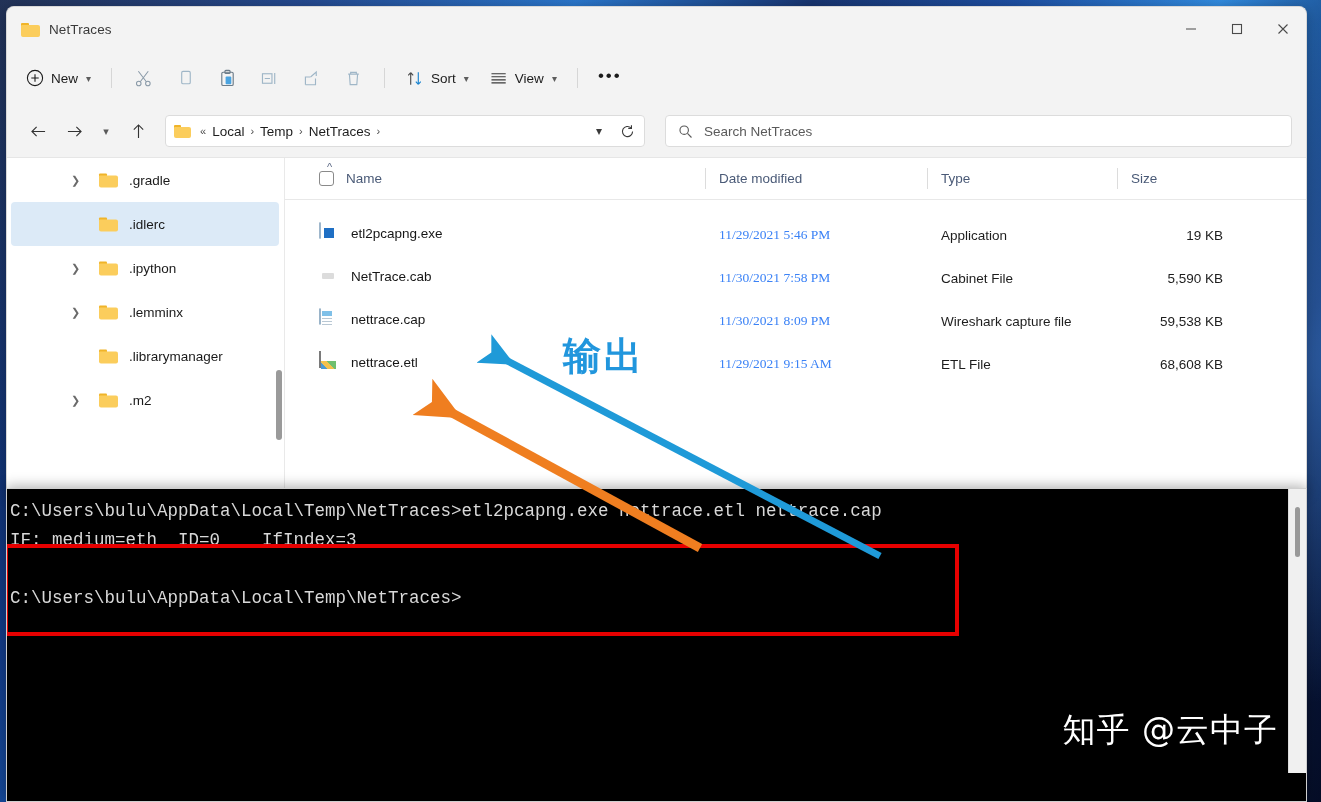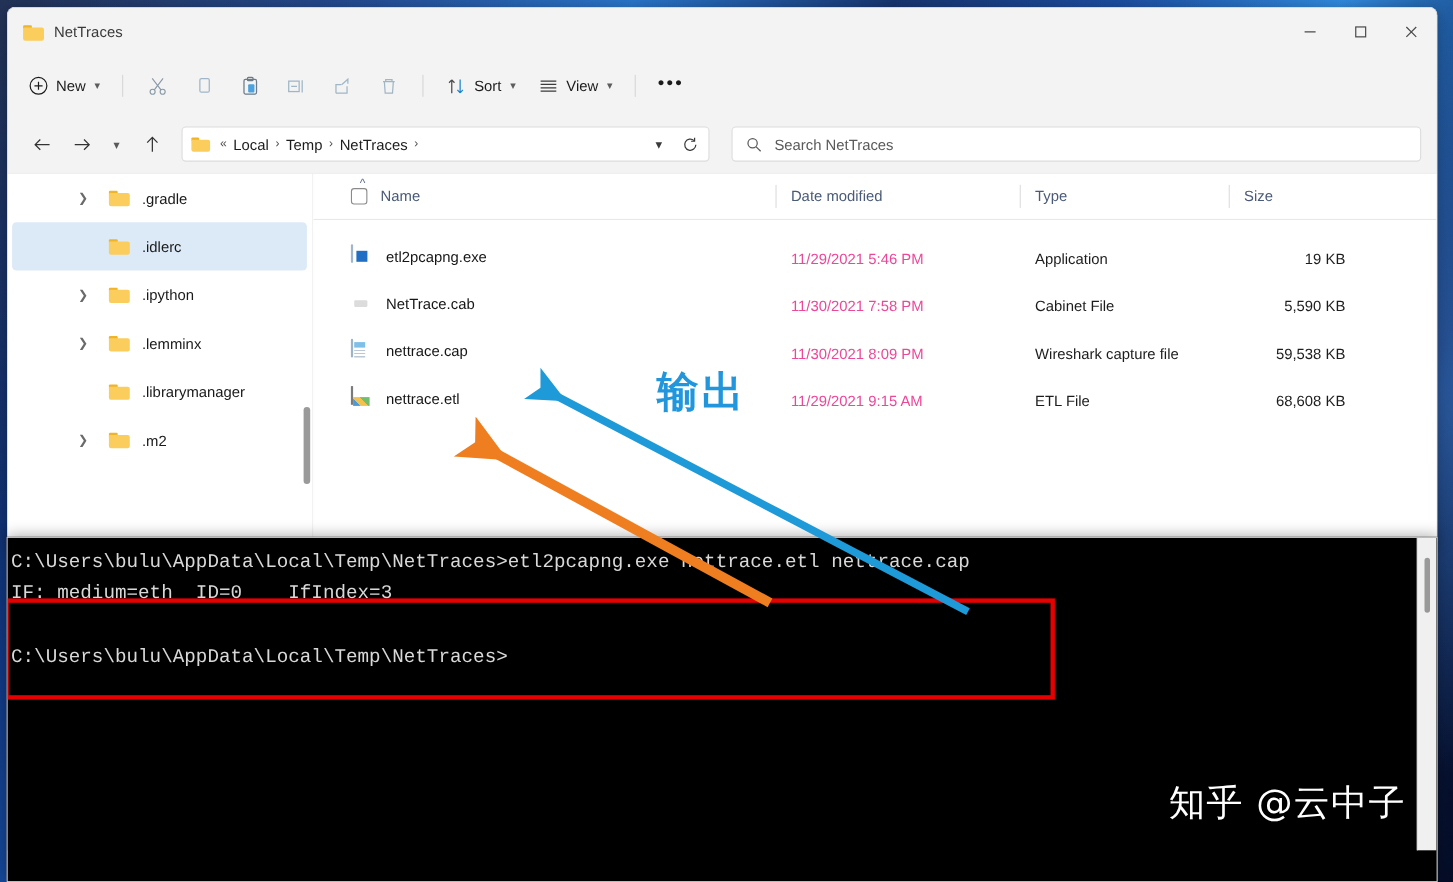--- a/index.html
+++ b/index.html
@@ -230,21 +230,21 @@
   .col-name { width: 420px; }
   .col-date { width: 222px; padding-left: 14px; box-sizing:border-box; }
   .col-type { width: 190px; padding-left: 14px; box-sizing:border-box; }
   .col-size { width: 130px; padding-left: 14px; box-sizing:border-box; }
 
   .filerow {
     display:flex; align-items:flex-end; height: 43px;
     font-size: 13.5px; color:#161616;
   }
   .cell-name { width: 420px; display:flex; align-items:center; padding-left: 34px; box-sizing:border-box;}
-  .cell-date { width: 222px; padding-left: 14px; box-sizing:border-box; color:#ec4899;}
+  .cell-date { width: 222px; padding-left: 14px; box-sizing:border-box; color:#3b82f6;font-family:Liberation Serif, serif;}
   .cell-type { width: 190px; padding-left: 14px; box-sizing:border-box; color:#1d1d1d;}
   .cell-size { width: 130px; padding-left: 14px; box-sizing:border-box;
                text-align:right; padding-right: 24px; color:#1d1d1d;}
   .fico { width: 20px; height: 20px; margin-right: 12px; position:relative; flex:0 0 auto;}
 
   
   .ico-exe { width:19px;height:16px;margin-top:2px;border:1.5px solid #9fb7cc;background:#eef4f9;border-radius:1px;}
   .ico-exe i { position:absolute; left:5px; top:5px; width:10px;height:10px;background:#1f6fc4;display:block;}
   .ico-cab { width:18px;height:18px;margin-top:1px;background:linear-gradient(135deg,#c9c9c9,#9e9e9e);border-radius:2px;}
   .ico-cab i { position:absolute; left:3px; top:7px; width:12px;height:6px;background:#dcdcdc;display:block;border-radius:1px;}
@@ -260,21 +260,20 @@
   
   #annot { position:absolute; inset:0; pointer-events:none; }
   .cn-label {
     position: absolute;
     left: 563px; top: 337px;
     font-family: "DejaVu Sans", sans-serif;
     font-size: 38px; font-weight: 700;
     color: #2196dd;
     letter-spacing: 3px;
     line-height: 1;
-    margin-left: 34px;
   }
 
   
   #console {
     position: absolute;
     left: 6px; top: 488px;
     width: 1301px; height: 314px;
     background: #000;
     border: 1px solid #cfcfcf;
     box-shadow: 0 -2px 12px rgba(0,0,0,0.3);

